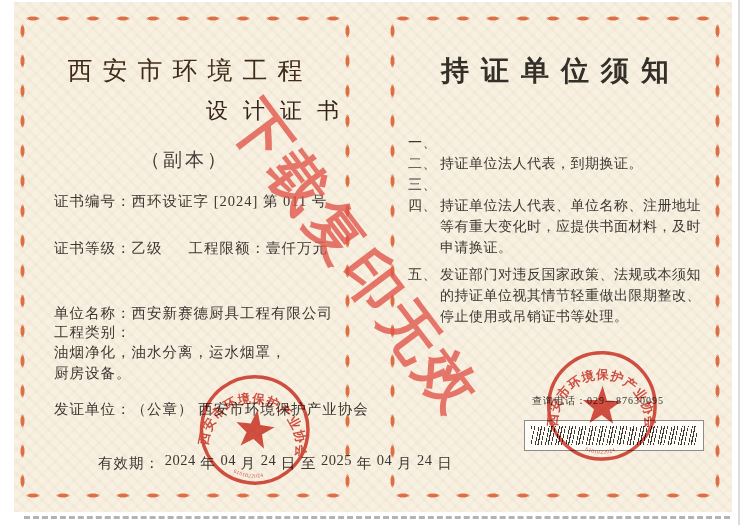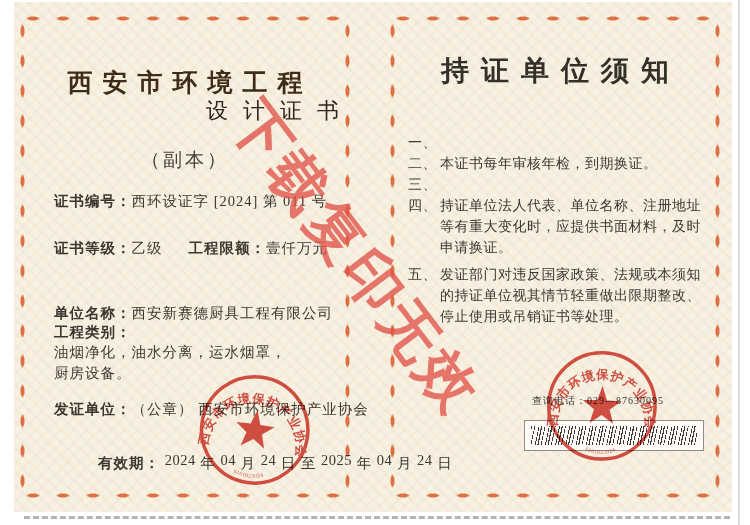--- a/index.html
+++ b/index.html
@@ -22,26 +22,26 @@
   .edge-h{position:absolute;height:9px;left:2px;right:2px;
     background-image:radial-gradient(ellipse 9px 3px at 15px 4.5px, var(--bc) 55%, rgba(222,111,68,.45) 62% 72%, transparent 74%);
     background-size:30px 9px;background-repeat:repeat-x;}
   .edge-v{position:absolute;width:9px;top:8px;bottom:4px;
     background-image:radial-gradient(ellipse 3px 9px at 4.5px 15px, var(--bc) 55%, rgba(222,111,68,.45) 62% 72%, transparent 74%);
     background-size:9px 30px;background-repeat:repeat-y;}
   .edge-top{top:6px;} .edge-bottom{bottom:2px;}
   .edge-left{left:2px;} .edge-right{right:2px;}
 
   .t-center{position:absolute;left:0;right:0;text-align:center;}
-  .title1{top:58px;font-size:25px;font-weight:bold;letter-spacing:10px;text-indent:10px;color:#3f2c18;}
+  .title1{top:46px;font-size:25px;font-weight:normal;letter-spacing:10px;text-indent:10px;color:#3f2c18;}
   .title2{top:88px;font-size:22px;font-weight:normal;letter-spacing:15px;text-indent:15px;color:#34231a;text-align:right;}
   .copyl{top:139px;font-size:19px;letter-spacing:3px;color:#46403a;}
 
   .row{position:absolute;left:38px;font-size:14.5px;color:#3c3630;letter-spacing:1px;white-space:nowrap;}
-  .row .lbl{font-weight:bold;text-align:right;}
+  .row .lbl{font-weight:normal;text-align:right;}
   .row-number{top:184px;}
   .row-grade{top:231px;}
   .row-grade .gap{display:inline-block;width:26px;}
   .row-company{top:296px;}
   .row-category{top:315px;white-space:normal;}
   .row-category .val{display:inline-block;width:238px;vertical-align:top;line-height:21px;}
   .row-issuer{top:392px;}
   .row-valid{top:446px;margin-left:44px;}
   .num-fill{position:relative;top:-3px;letter-spacing:.5px;}
 
@@ -144,21 +144,21 @@
     <div class="edge-v edge-right"></div>
 
     <div class="t-center ntitle">持证单位须知</div>
 
     <div class="nlist">
       <div class="n-item">
         <span class="n-num">一、</span>
       </div>
       <div class="n-item">
         <span class="n-num">二、</span>
-        <span class="n-text">本证书每年审核年检，到期换证。</span>
+        <span class="n-text">持证单位法人代表，到期换证。</span>
       </div>
       <div class="n-item">
         <span class="n-num">三、</span>
       </div>
       <div class="n-item">
         <span class="n-num">四、</span>
         <span class="n-text">持证单位法人代表、单位名称、注册地址等有重大变化时，应提供书面材料，及时申请换证。</span>
       </div>
       <div class="n-item n-item-5">
         <span class="n-num">五、</span>

